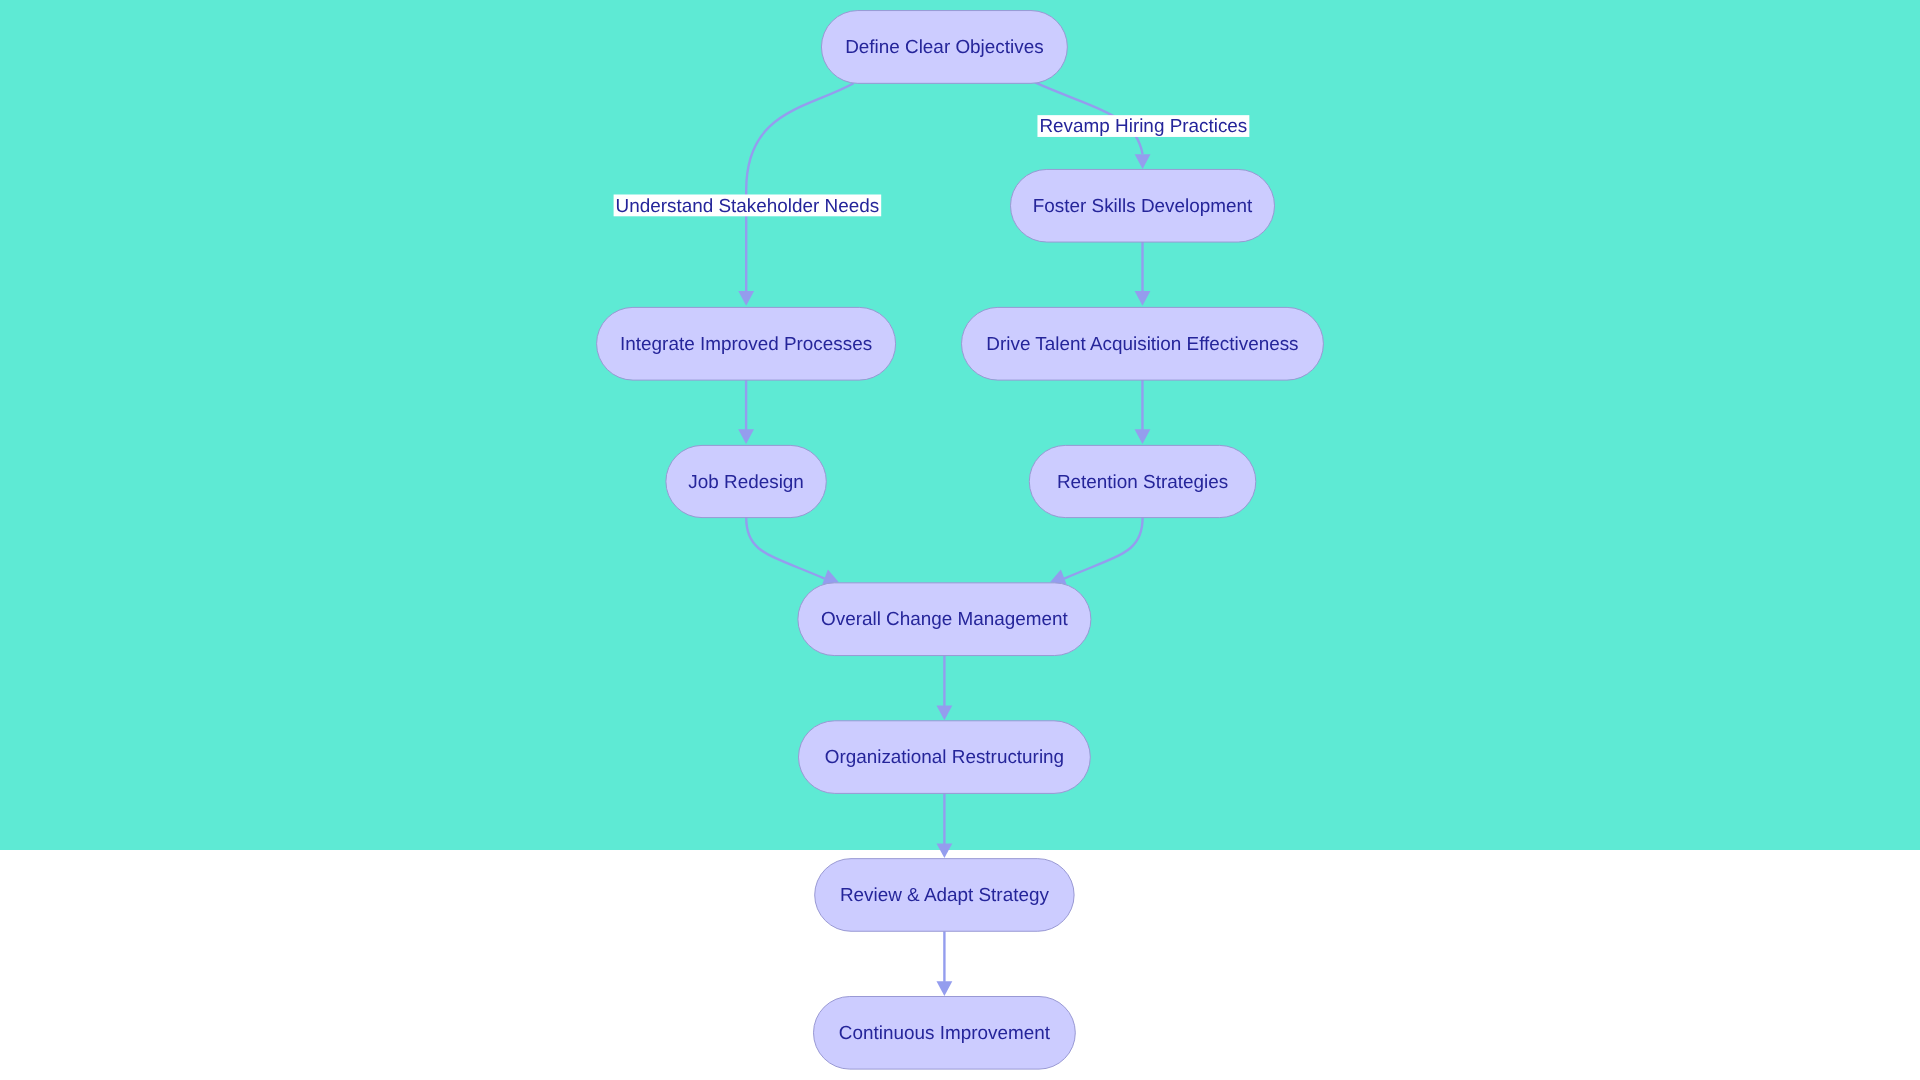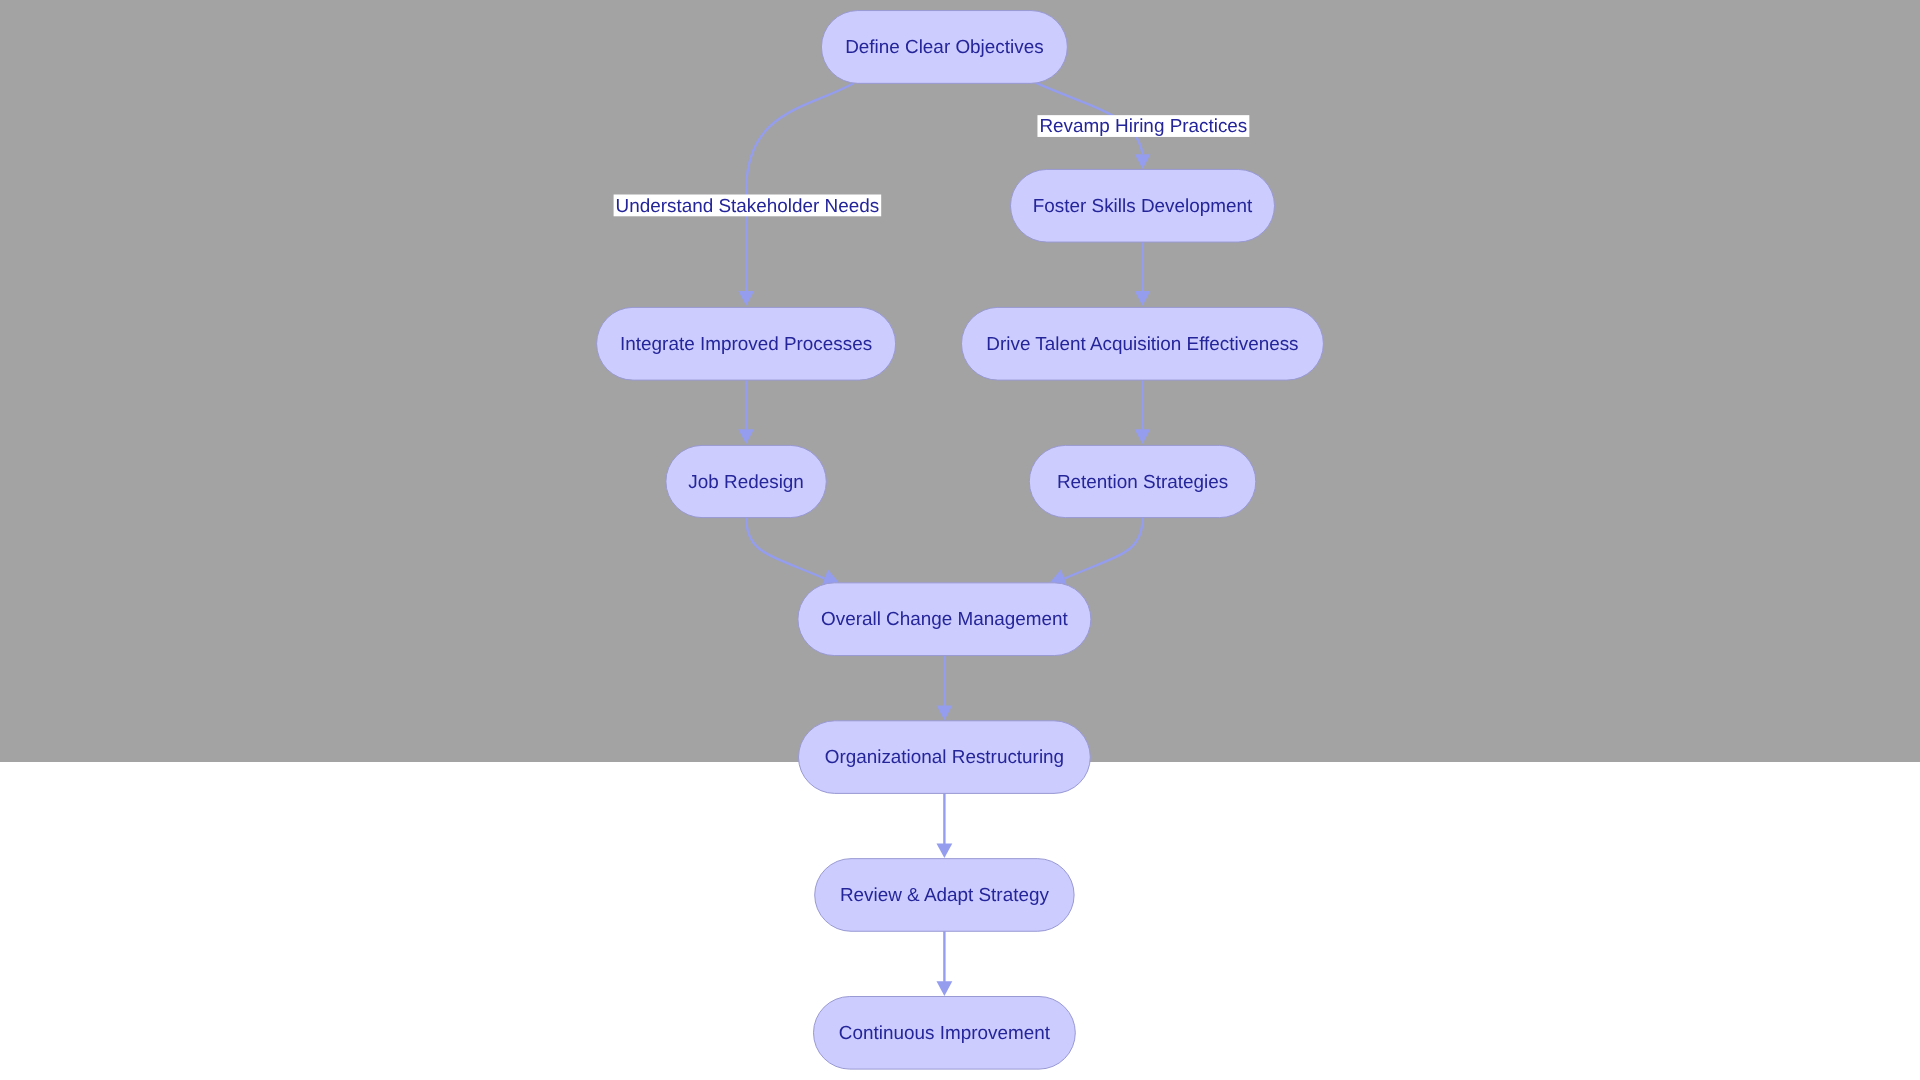--- a/index.html
+++ b/index.html
@@ -1,18 +1,18 @@
 <!DOCTYPE html>
 <html><head>
 <meta charset="utf-8">
 <title>Change Management Flowchart</title>
 <style>
   html,body{margin:0;padding:0;background:#ffffff;width:1920px;height:1080px;overflow:hidden;}
   body{font-family:"Liberation Sans",sans-serif;-webkit-font-smoothing:antialiased;text-rendering:geometricPrecision;}
-  #stage{position:relative;width:1920px;height:762px;background:#a3a3a3;}
+  #stage{position:relative;width:1920px;height:850px;background:#5eead4;}
   svg.diagram{position:absolute;left:0;top:0;width:1920px;height:1080px;display:block;shape-rendering:geometricPrecision;}
   .node-rect{fill:#ccccff;stroke:#9999d4;stroke-width:1;}
   .edge-path{fill:none;stroke:#949dee;stroke-width:2.4;stroke-linecap:butt;stroke-linejoin:round;}
   .arrow-head{fill:#949dee;stroke:none;}
   .node-label{fill:#25259a;font-size:18.9px;font-family:"Liberation Sans",sans-serif;text-anchor:middle;will-change:transform;}
   .edge-label{fill:#25259a;font-size:18.9px;font-family:"Liberation Sans",sans-serif;text-anchor:middle;will-change:transform;}
   .edge-label-bg{fill:#ffffff;}
 </style>
 </head>
 <body>

